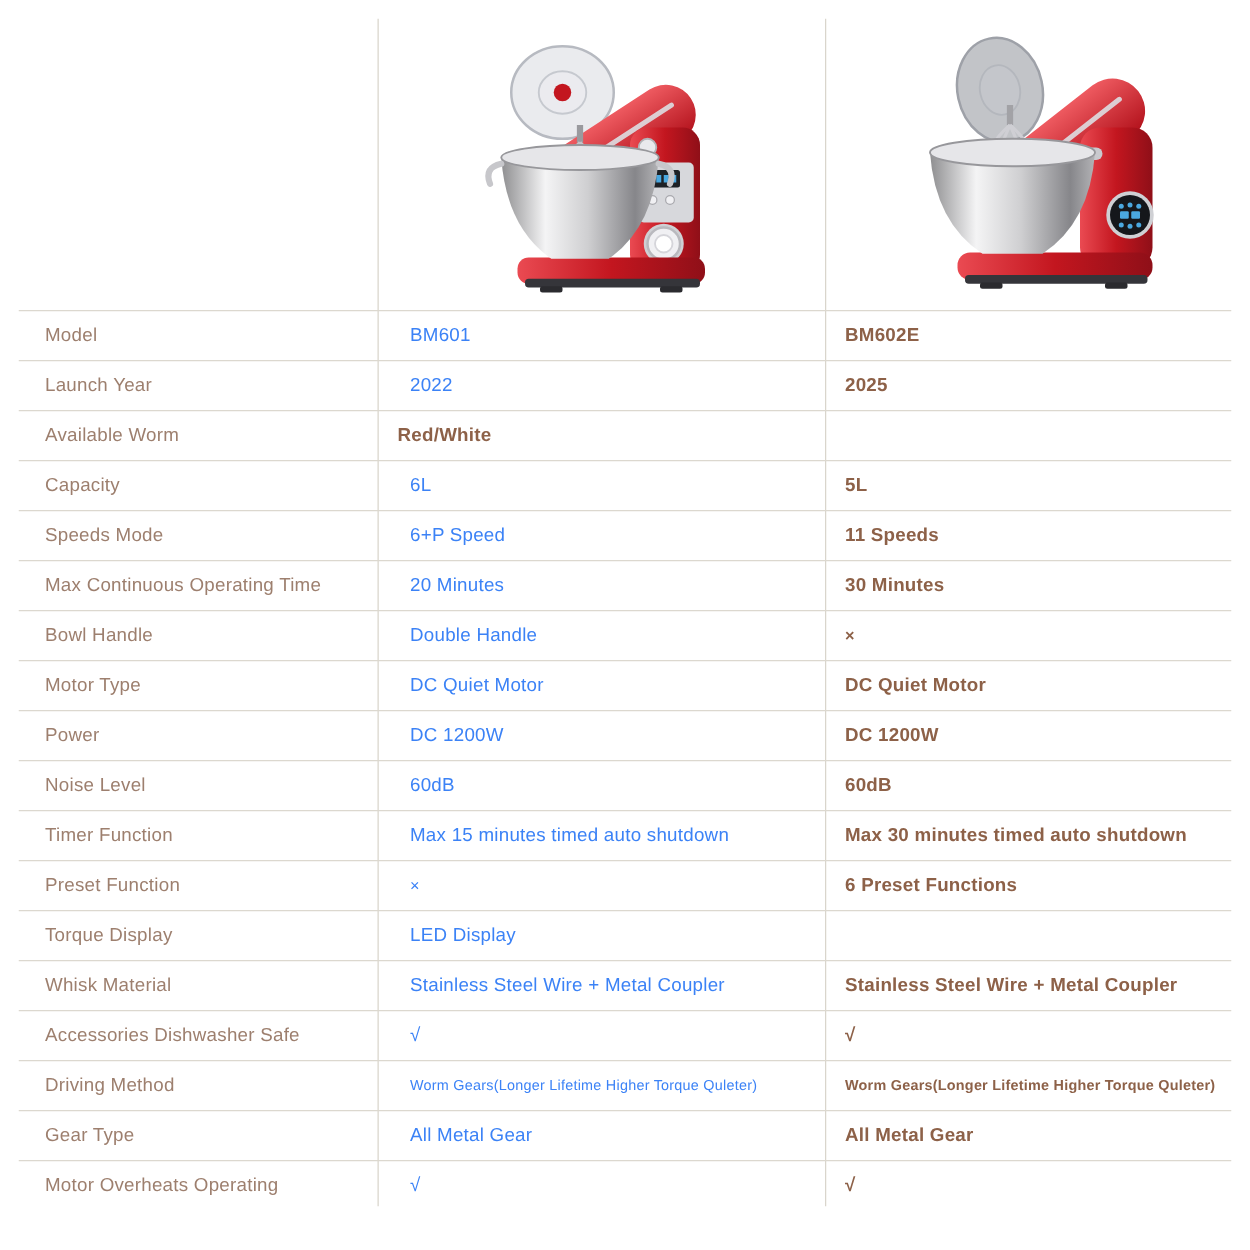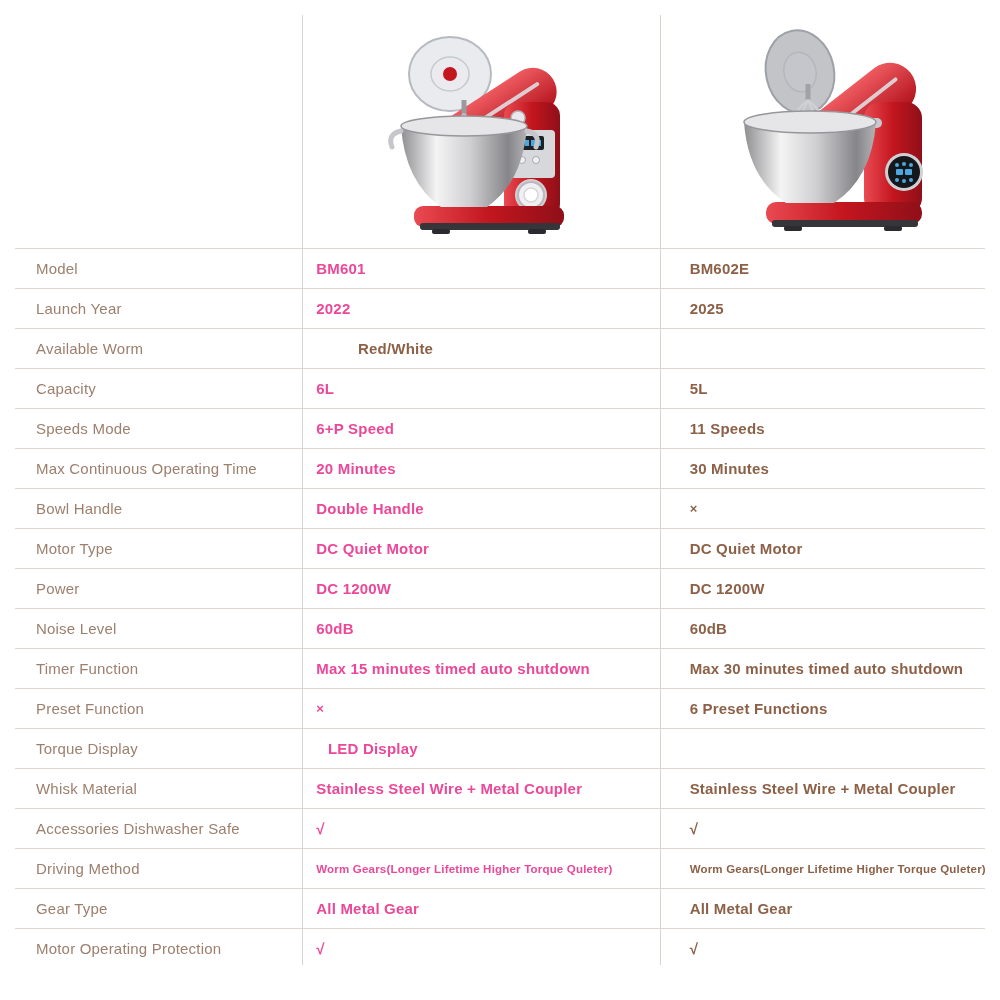--- a/index.html
+++ b/index.html
@@ -13,22 +13,22 @@
 
   .product-img { position:absolute; }
   .product-img.left  { left:358px; top:14px; }
   .product-img.right { left:708px; top:6px; }
 
   .spec-table { position:absolute; left:15px; top:248px; width:970px; }
   .row { display:flex; height:40px; border-top:1px solid #dcd8cf; box-sizing:border-box; }
   .cell { box-sizing:border-box; height:100%; display:flex; align-items:center;
           letter-spacing:0.2px; white-space:nowrap; overflow:hidden;text-align:right; }
   .cell.label { width:287px; padding-left:21px; color:#9d7f6e; font-size:15px; }
-  .cell.mid   { width:358px; padding-left:26px; color:#ec4899; font-size:15px;font-weight:bold; }
-  .cell.right { width:325px; padding-left:16px; color:#8d6148; font-size:15px; font-weight:bold;margin-left:40px; }
+  .cell.mid   { width:358px; padding-left:26px; color:#3b82f6; font-size:15px; }
+  .cell.right { width:325px; padding-left:16px; color:#8d6148; font-size:15px; font-weight:bold; }
   .cell.small { font-size:11.5px; }
   .cell.sym   { font-size:13px; }
 </style>
 </head>
 <body>
 
 <div class="canvas">
 
   <div class="vline vline-1"></div>
   <div class="vline vline-2"></div>
@@ -251,19 +251,19 @@
         <div class="cell label">Driving Method</div>
         <div class="cell mid small">Worm Gears(Longer Lifetime Higher Torque Quleter)</div>
         <div class="cell right small">Worm Gears(Longer Lifetime Higher Torque Quleter)</div>
       </div>
       <div class="row">
         <div class="cell label">Gear Type</div>
         <div class="cell mid">All Metal Gear</div>
         <div class="cell right">All Metal Gear</div>
       </div>
       <div class="row">
-        <div class="cell label">Motor Operating Protection</div>
+        <div class="cell label">Motor Overheats Operating</div>
         <div class="cell mid">√</div>
         <div class="cell right">√</div>
       </div>
     </div>
 
 </div>
 
 </body></html>

